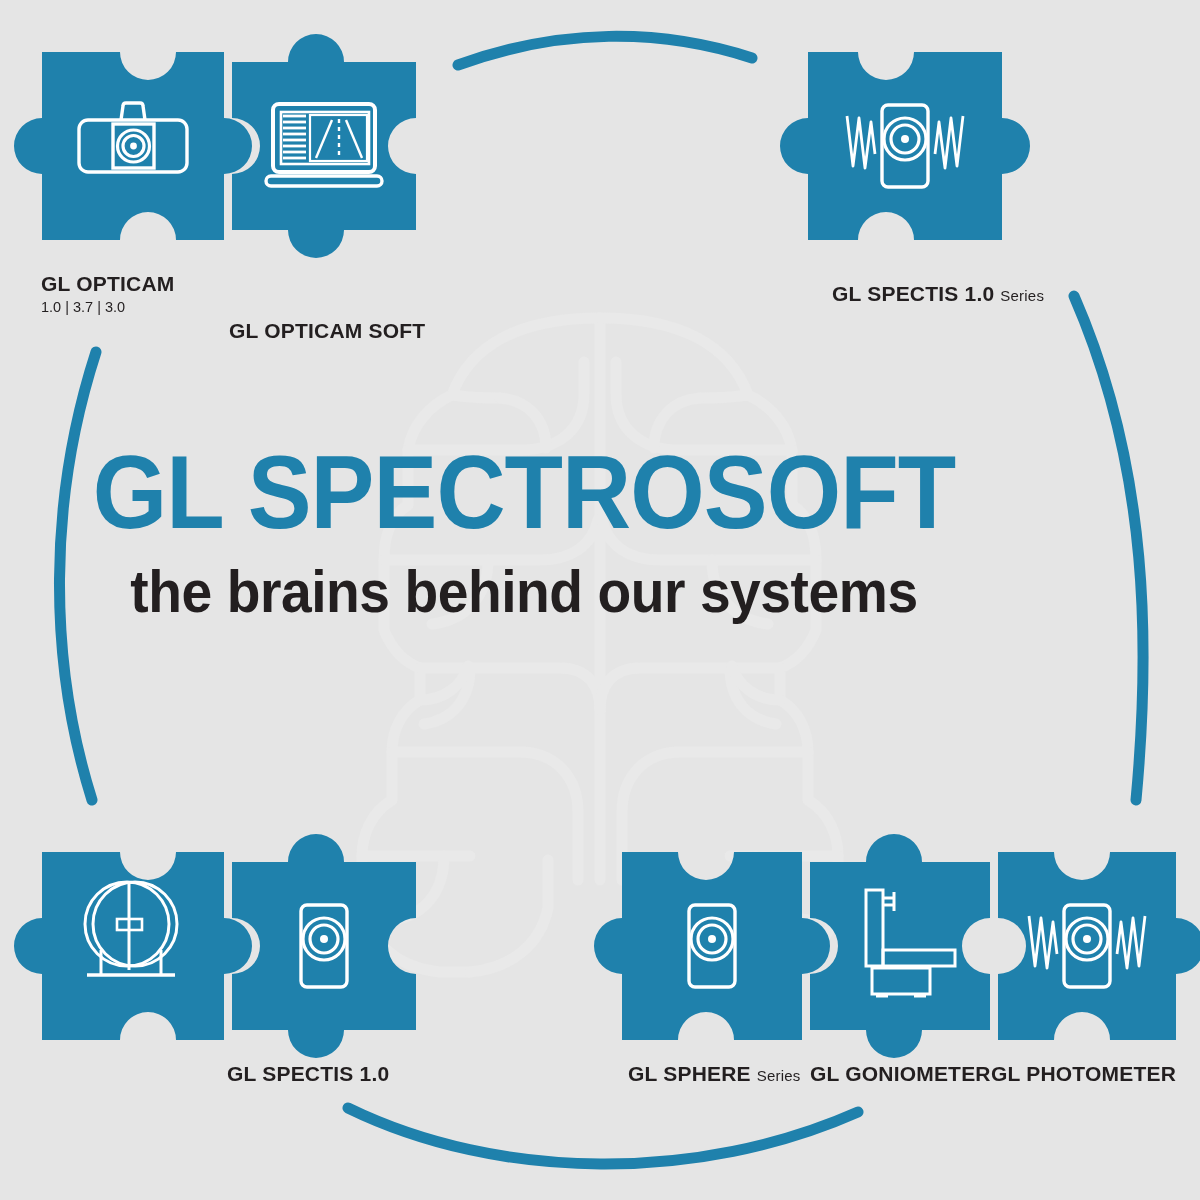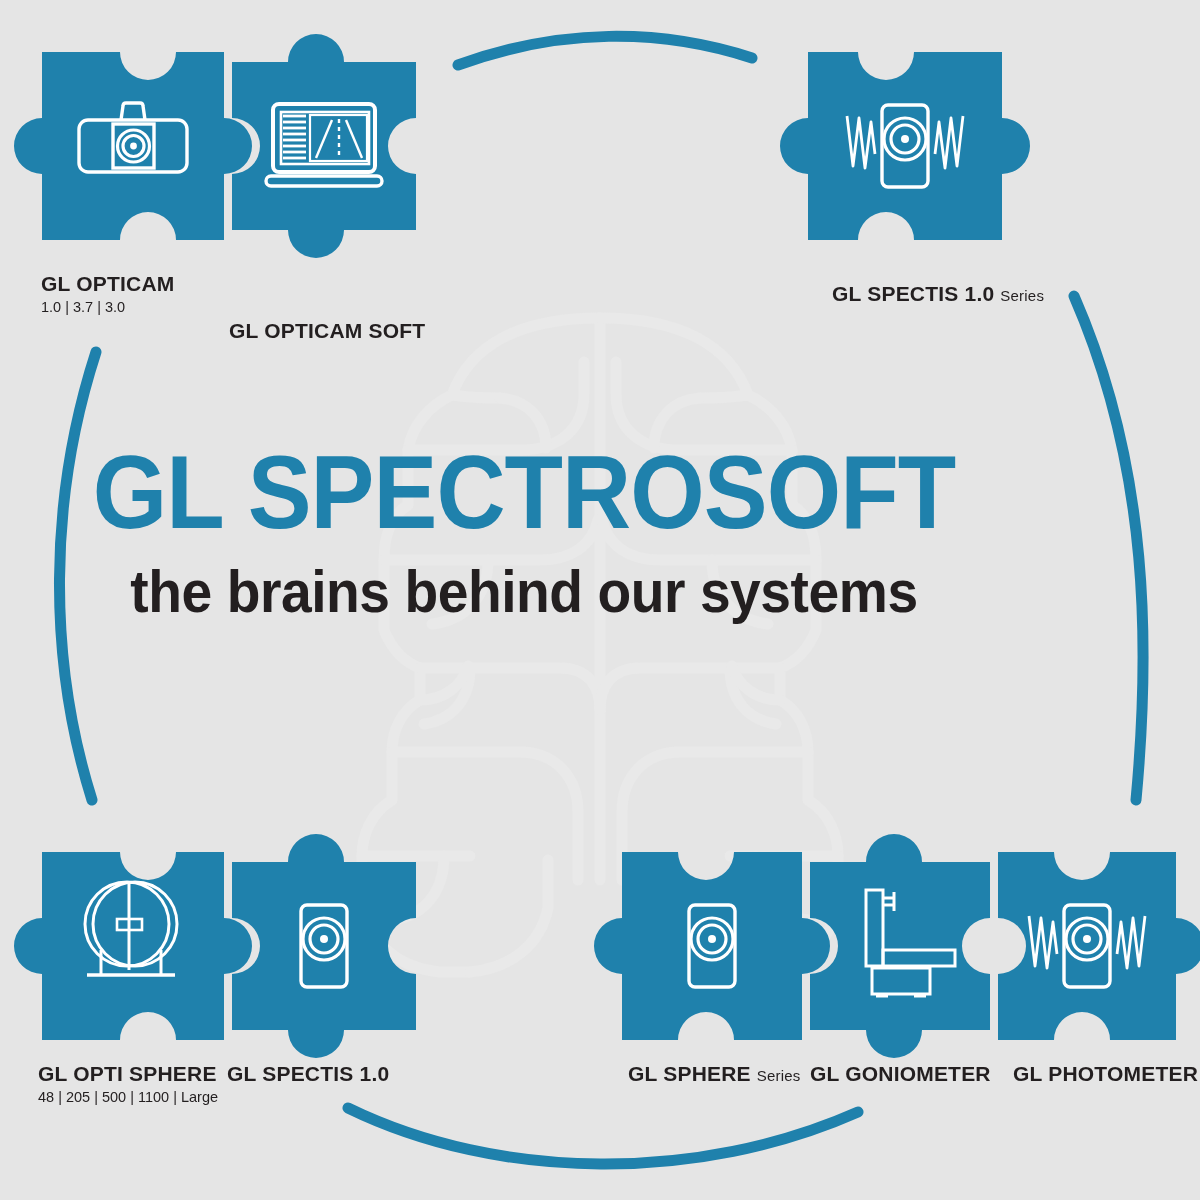--- a/index.html
+++ b/index.html
@@ -207,38 +207,34 @@
     <div class="lbl-main">GL OPTICAM SOFT</div>
   </div>
 
   <div class="lbl" style="left:810px;top:282px;margin-left:22px;">
     <div class="lbl-main">
       <span>GL SPECTIS 1.0</span>
       <span class="ser">Series</span>
     </div>
   </div>
 
-  <div class="lbl" style="left:38px;top:1062px;">
-    <div class="lbl-main">GL OPTI SPHERE</div>
-    <div class="lbl-sub">48 | 205 | 500 | 1100 | Large</div>
-  </div>
   <div class="lbl" style="left:227px;top:1062px;">
     <div class="lbl-main">GL SPECTIS 1.0</div>
   </div>
 
   <div class="lbl" style="left:628px;top:1062px;">
     <div class="lbl-main">
       <span>GL SPHERE</span>
       <span class="ser">Series</span>
     </div>
   </div>
   <div class="lbl" style="left:810px;top:1062px;">
     <div class="lbl-main">GL GONIOMETER</div>
   </div>
-  <div class="lbl" style="left:991px;top:1062px;margin-left:22px;">
+  <div class="lbl" style="left:991px;top:1062px;">
     <div class="lbl-main">GL PHOTOMETER</div>
   </div>
 
   <div class="title-wrap">
     <div class="title-main">GL SPECTROSOFT</div>
     <div class="title-sub">the brains behind our systems</div>
   </div>
 
 </div>
 

